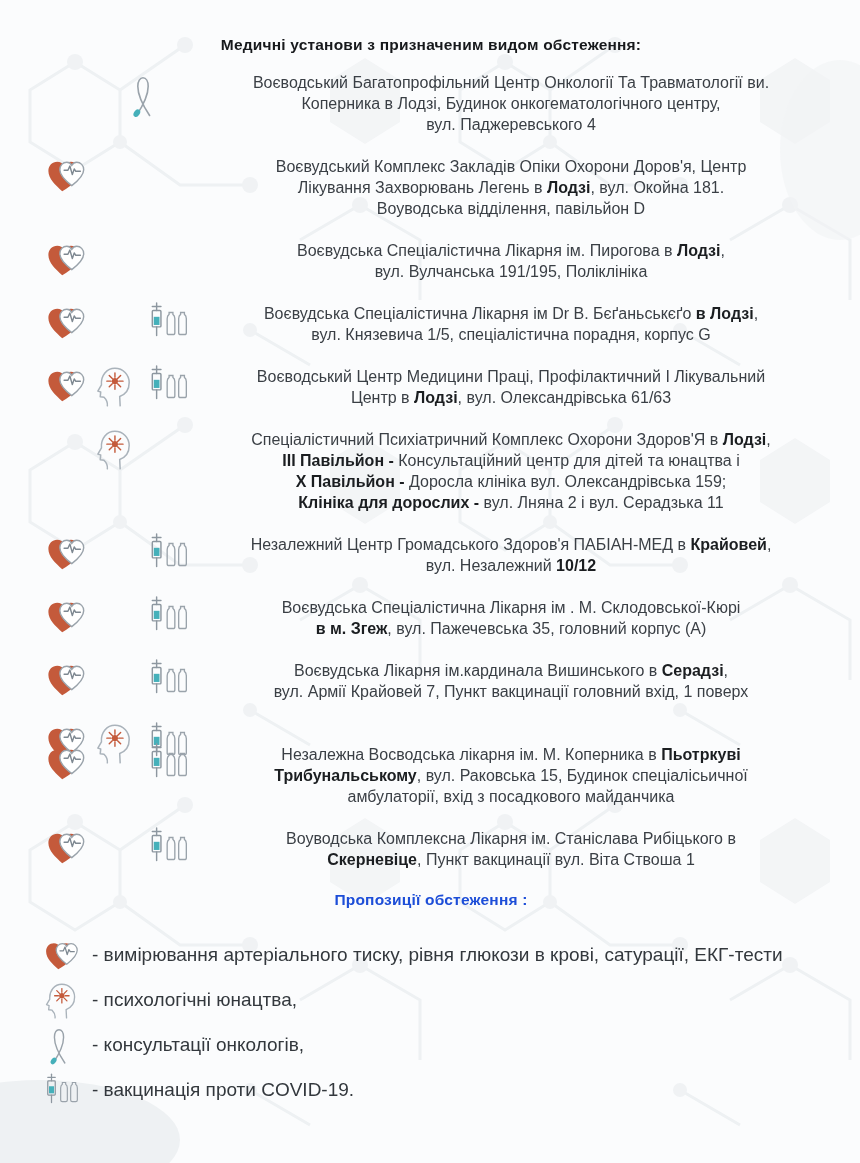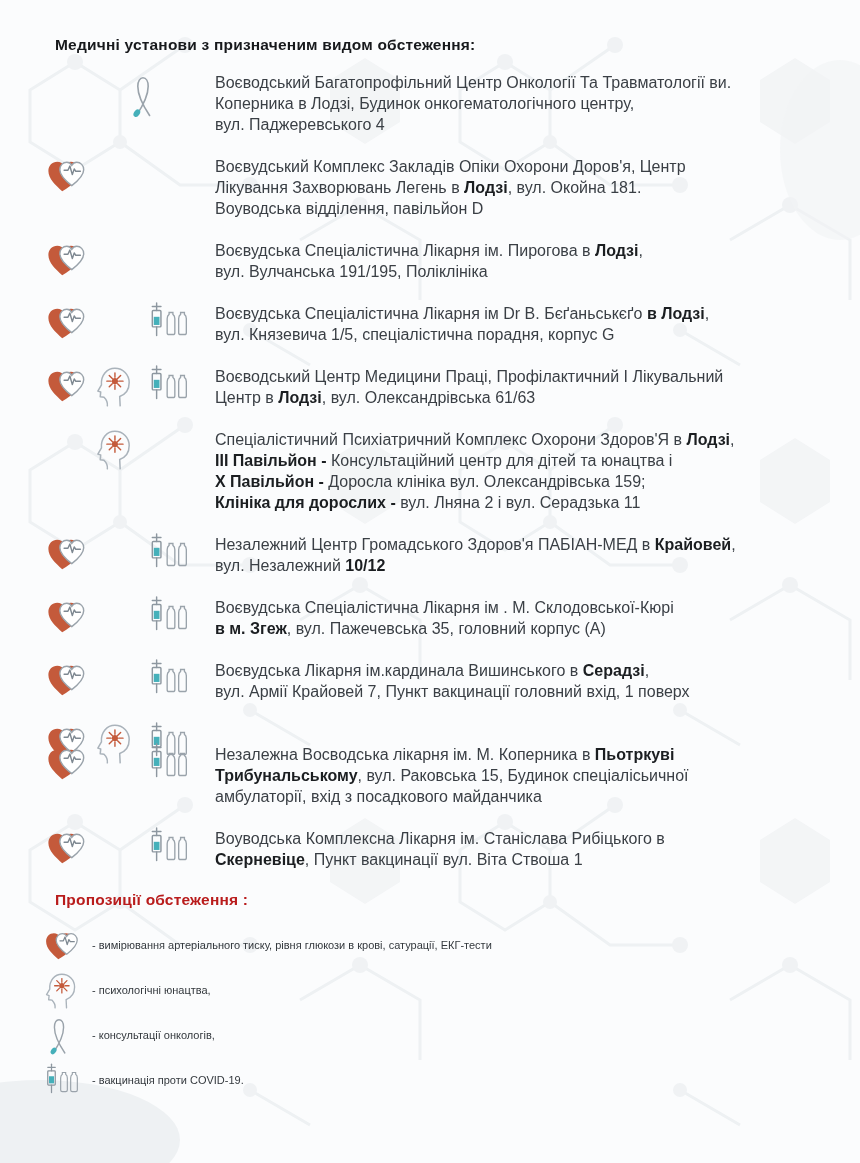--- a/index.html
+++ b/index.html
@@ -3,43 +3,43 @@
 <meta charset="utf-8">
 <style>
   html,body{margin:0;padding:0;}
   body{
     width:860px;height:1163px;position:relative;overflow:hidden;
     background:#fbfcfd;
     font-family:"Liberation Sans","DejaVu Sans",sans-serif;
     color:#3a3f45;
   }
   .bg{position:absolute;inset:0;z-index:0;}
-  .content{position:relative;z-index:1;padding:36px 53px 0 44px;}
+  .content{position:relative;z-index:1;padding:36px 53px 0 44px;text-align:center;}
   .page-title{
     margin:0 0 18px 11px;font-size:15.5px;font-weight:700;color:#17191c;
     letter-spacing:.2px;
   }
   .entry{display:flex;margin-bottom:21px;}
   .entry .icons{position:relative;width:171px;flex:0 0 171px;}
   .icon{position:absolute;top:0;}
   .icon svg{display:block;}
   .icon.heart{width:42px;height:38px;left:2px;}
   .icon.brain{width:38px;height:42px;left:51px;top:-1px;}
   .icon.ribbon{width:34px;height:46px;left:82px;top:1px;}
   .icon.syringe{width:46px;height:40px;left:104px;top:-2px;}
   .entry .text{font-size:16px;line-height:21px;width:610px;}
   .run-b{font-weight:700;color:#1b1e21;}
   .legend-title{
-    margin:20px 0 17px 11px;font-size:15.5px;font-weight:700;color:#b91c1c;
+    margin:20px 0 27px 11px;font-size:15.5px;font-weight:700;color:#1d4ed8;
     letter-spacing:.2px;
   }
   .legend-item{display:flex;align-items:center;height:38px;margin-bottom:7px;}
   .legend-item .licon{width:48px;flex:0 0 48px;display:flex;align-items:center;}
   .legend-item .licon svg{display:block;}
-  .legend-item .ltext{font-size:11px;color:#33383d;}
+  .legend-item .ltext{font-size:19px;color:#33383d;}
   .licon.heart svg{width:37px;height:34px;}
   .licon.brain svg{width:34px;height:38px;}
   .licon.ribbon svg{width:30px;height:41px;}
   .licon.syringe svg{width:40px;height:36px;}
 </style>
 </head>
 <body>
 
 <svg class="bg" width="860" height="1163" xmlns="http://www.w3.org/2000/svg">
   <defs>

